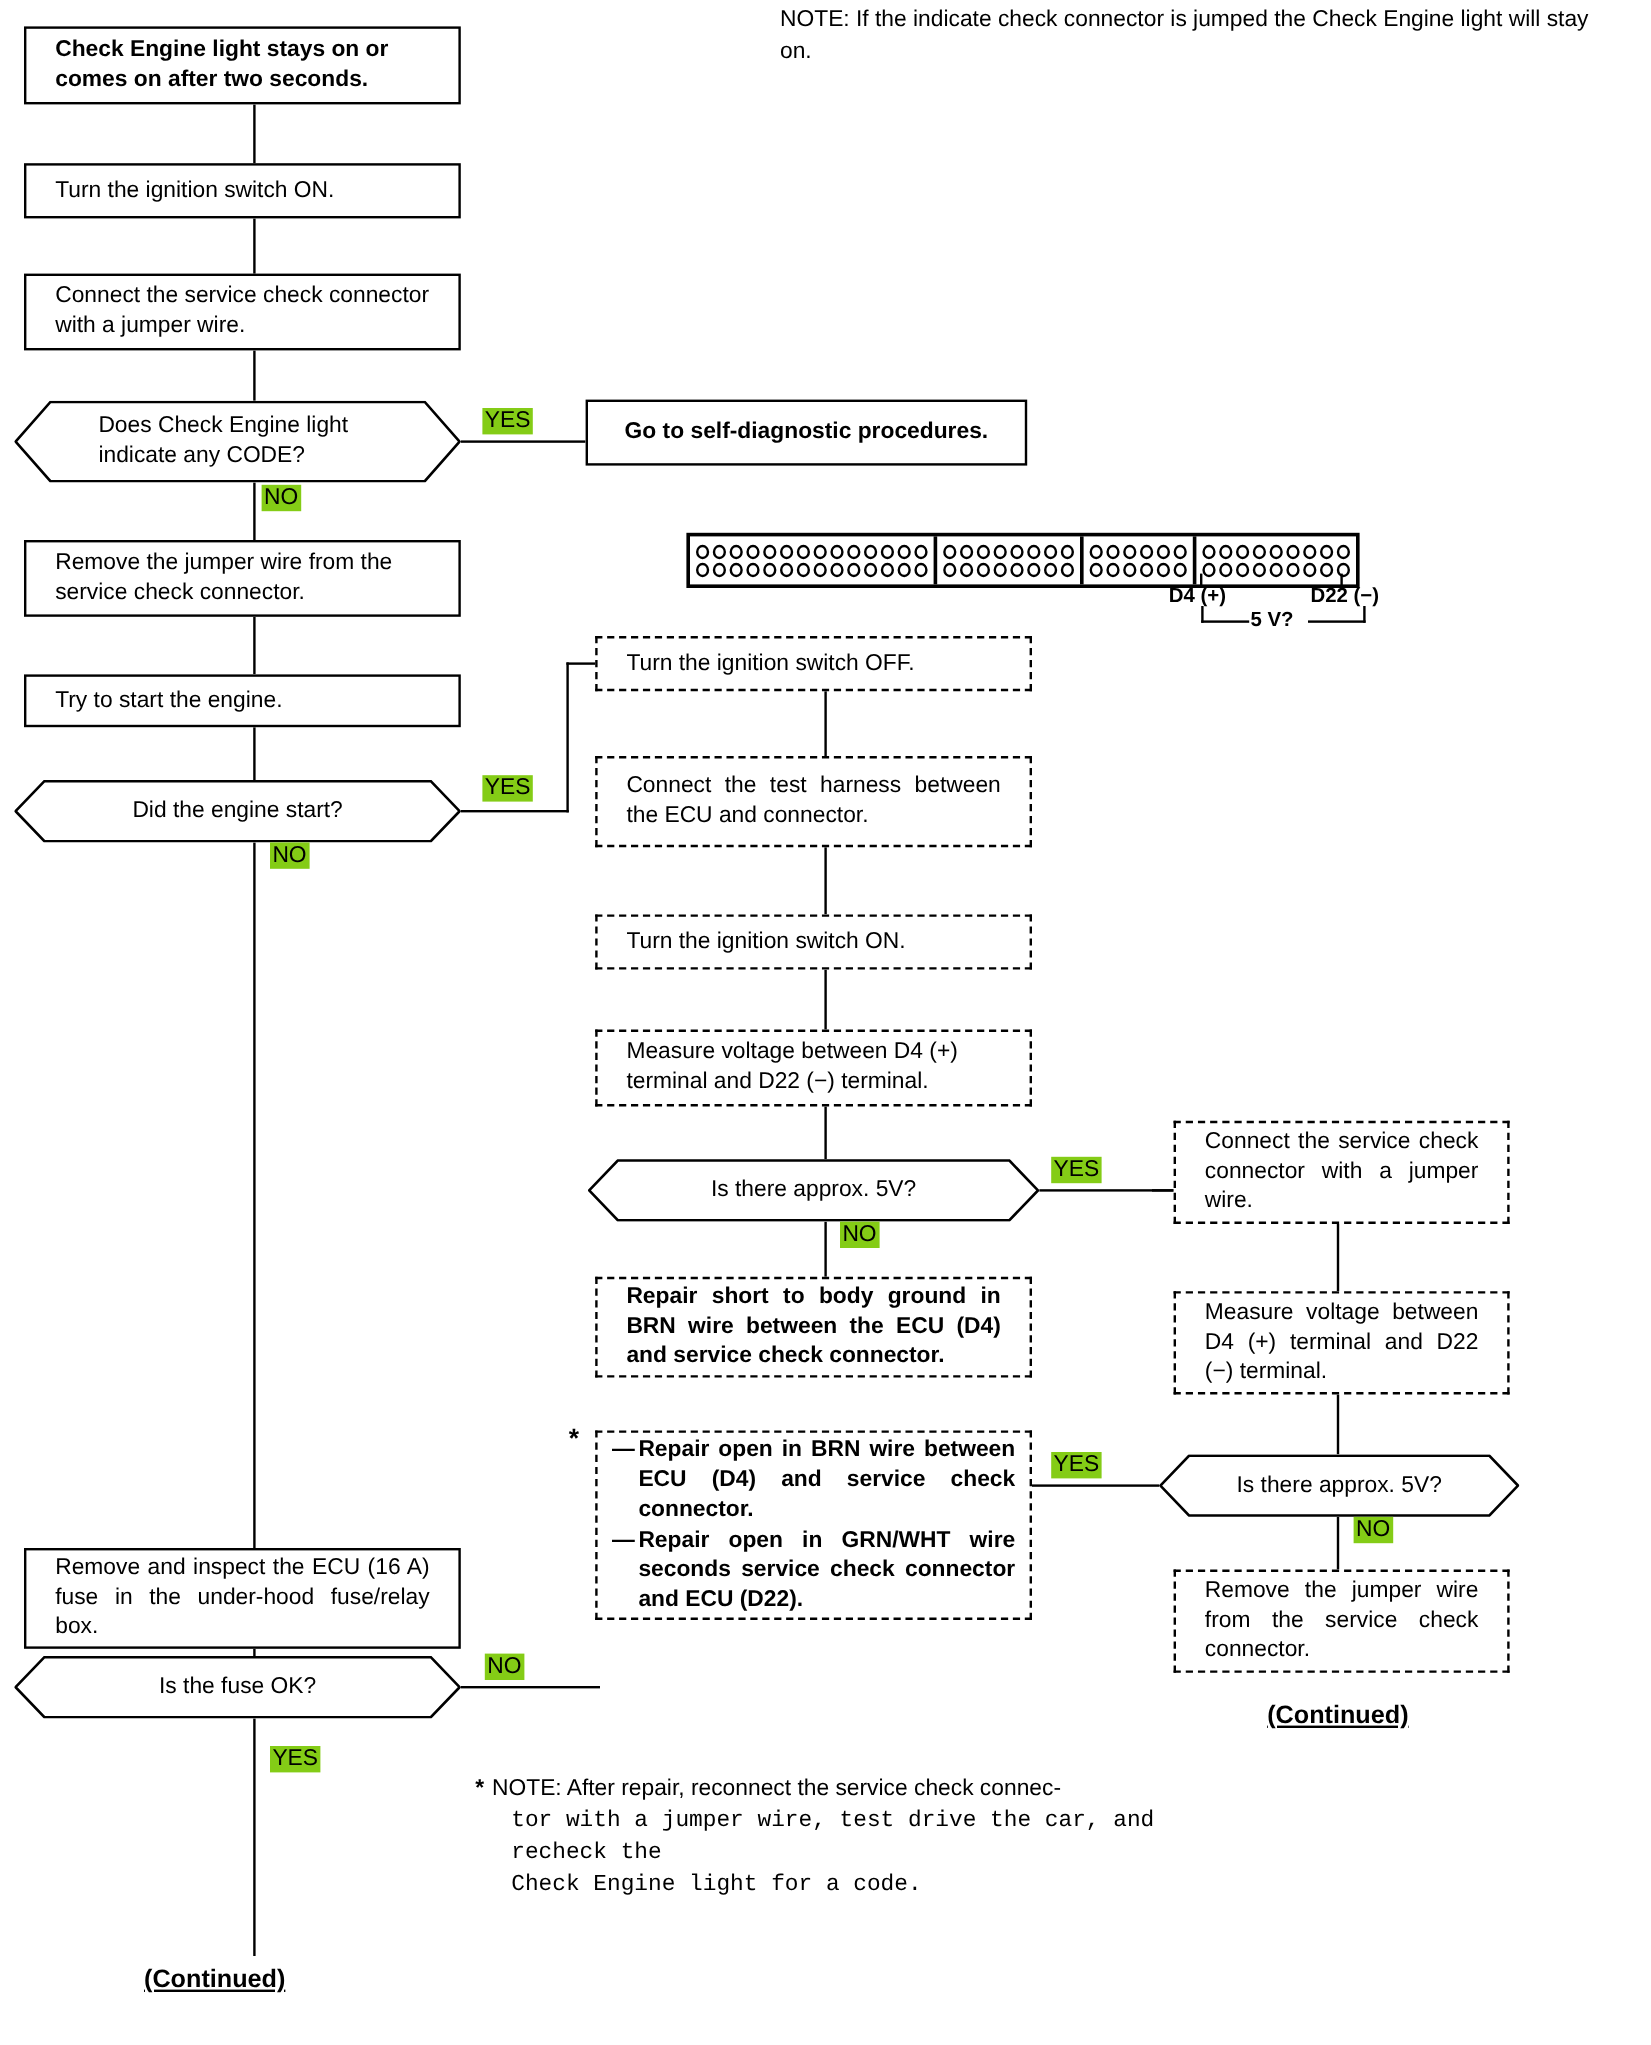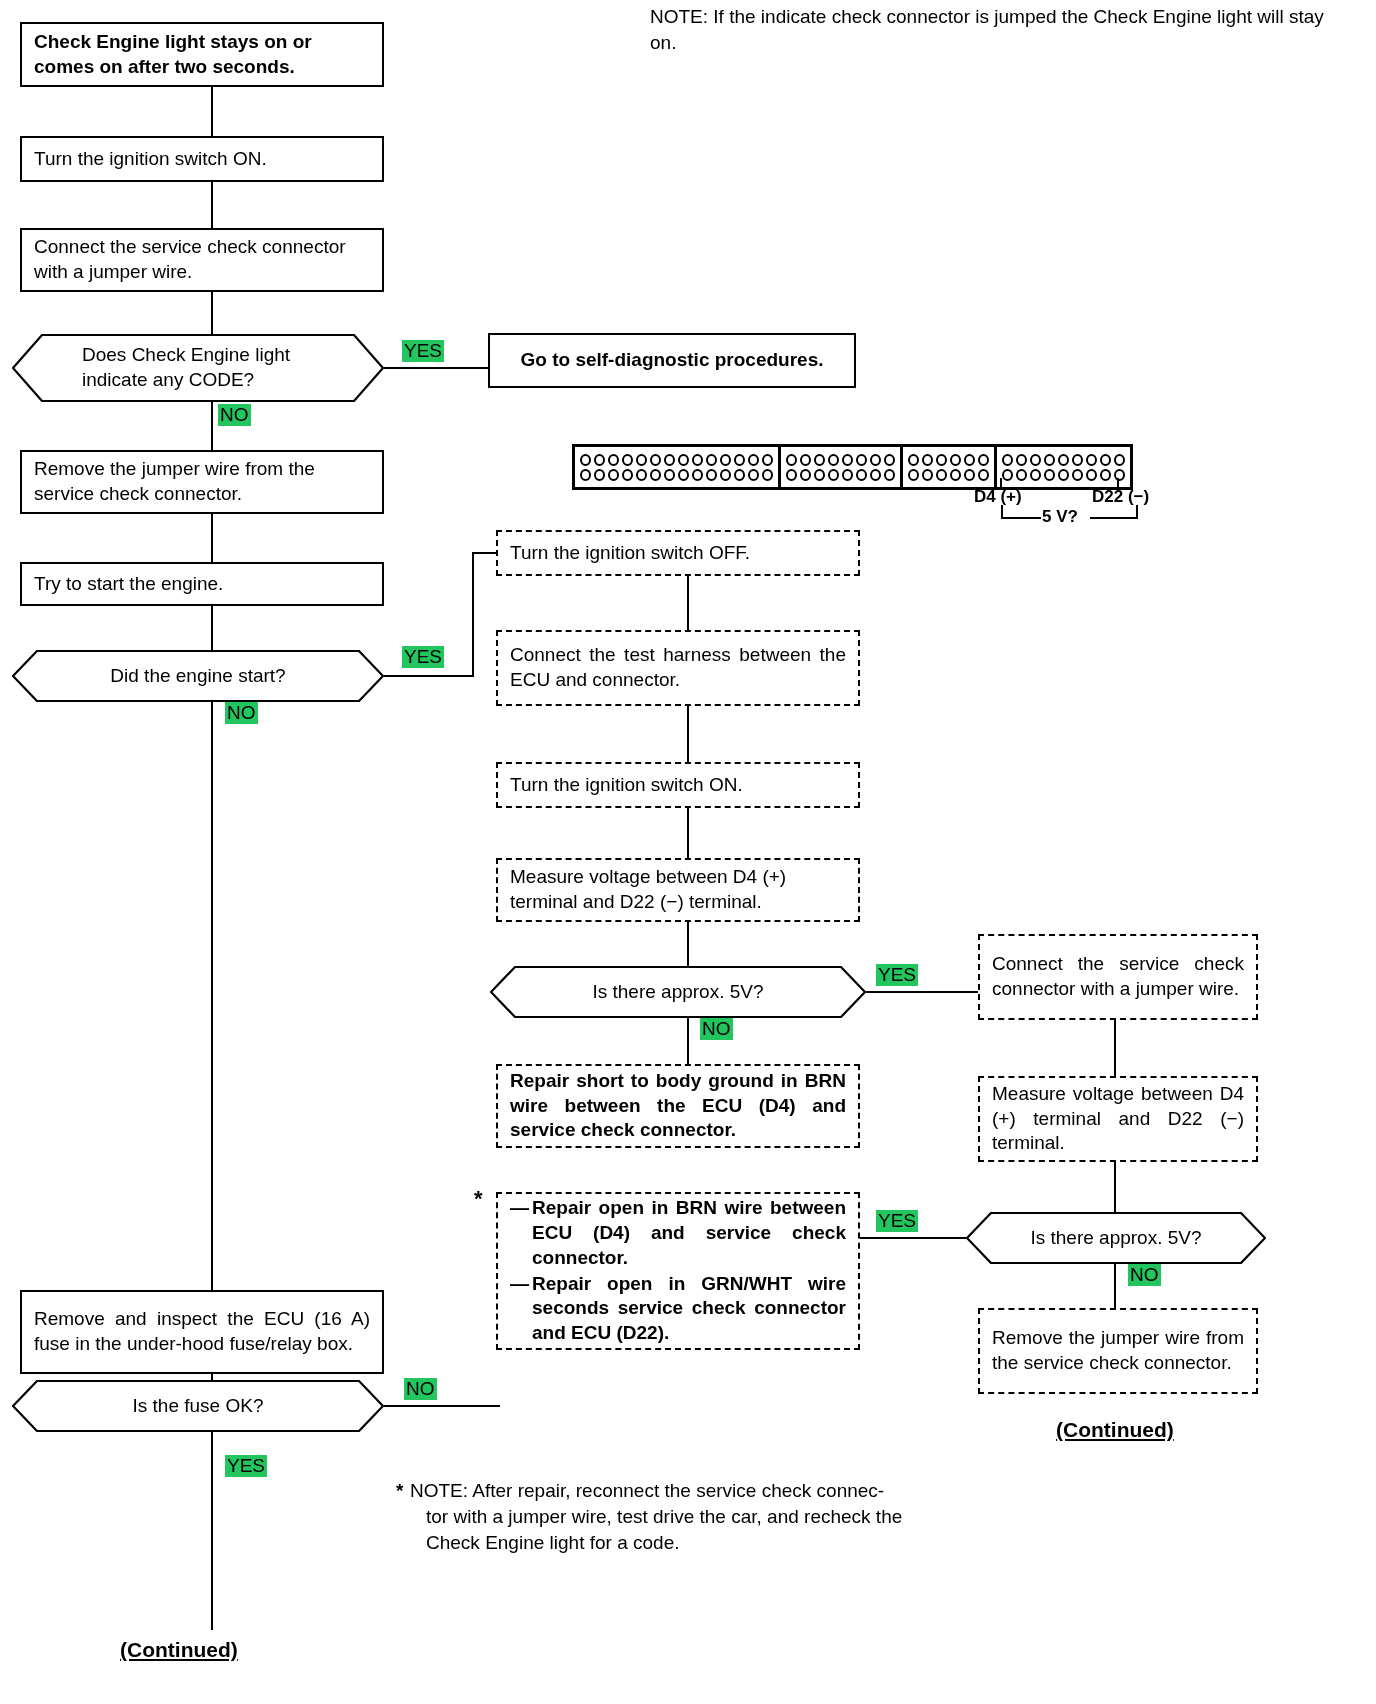--- a/index.html
+++ b/index.html
@@ -18,21 +18,21 @@
   .box{
     position:absolute;
     border:2px solid #000;
     box-sizing:border-box;
     display:flex;
     align-items:center;
     background:#fff;
     z-index:3;
   }
   .box .txt{
-    padding:0 12px;
+    padding:0 24px;
     line-height:1.30;
     font-size:19px;
     width:100%;
     box-sizing:border-box;
   }
   .box.dashed{ border:2px dashed #000; }
   .box.bold .txt{ font-weight:bold; }
   .just .txt{ text-align:justify; text-align-last:left; }
   .center .txt{ text-align:center; }
 
@@ -59,21 +59,21 @@
   }
 
   
   .vline{position:absolute;width:2px;background:#000;z-index:1;}
   .hline{position:absolute;height:2px;background:#000;z-index:1;}
 
   .ylabel{
     position:absolute;
     font-size:19px;
     z-index:4;
-    background:#22c55e;
+    background:#84cc16;
     padding:0 2px;
     white-space:nowrap;
   }
   .cont{
     position:absolute;
     font-size:21px;
     font-weight:bold;
     z-index:4;
     text-decoration:underline;
   }
@@ -138,21 +138,21 @@
     z-index:4;
   }
   .footnote{
     position:absolute;
     font-size:19px;
     line-height:1.38;
     z-index:4;
   }
   .footnote .fnstar{position:absolute;left:0;top:0;font-weight:bold;}
   .footnote .fnbody{padding-left:14px;}
-  .footnote .fnind{padding-left:30px;}
+  .footnote .fnind{padding-left:30px;font-family:Liberation Mono, monospace;}
 </style>
 </head>
 <body>
 
 <div id="page">
 
   <div class="note" style="left:650px; top:4px; width:700px;">NOTE: If the indicate check connector is jumped
 the Check Engine light will stay on.</div>
 
   <div class="box bold" style="left:20px; top:22px; width:364px; height:65px;">

